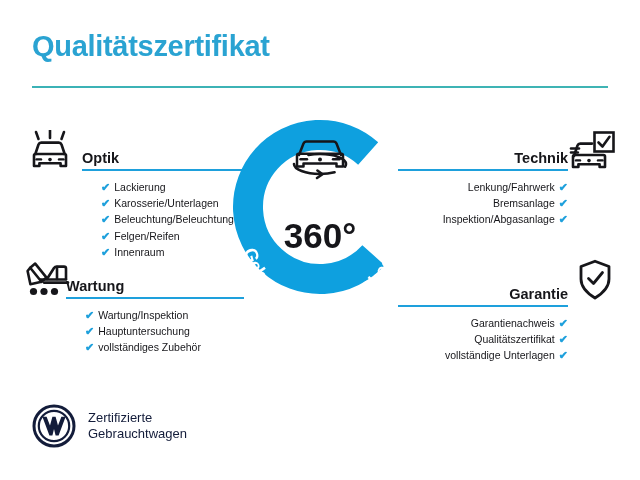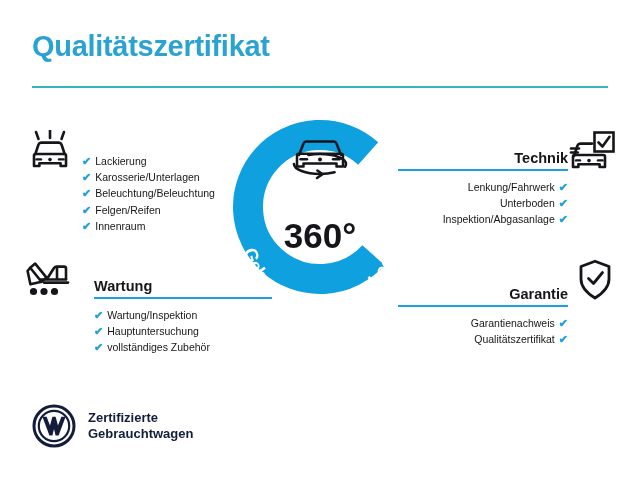--- a/index.html
+++ b/index.html
@@ -79,31 +79,31 @@
     white-space: nowrap;
   }
   .chk {
     color: #1EA0DC;
     font-weight: bold;
     font-size: 11px;
   }
 
   
   .left .sec-title { left: 0; }
-  .left .sec-list li { text-align: left; }
+  .left .sec-list li { text-align: left; margin-left: 19px; }
   .left .chk { margin-right: 4px; }
 
   
   .right .sec-title { right: 0; }
   .right .sec-list li { text-align: right; }
   .right .chk { margin-left: 4px; }
 
   
   #sec-optik   { left: 82px;  top: 142px; width: 150px; }
-  #sec-wartung { left: 94px;  top: 270px; width: 150px; }
+  #sec-wartung { left: 66px;  top: 270px; width: 150px; }
   #sec-technik { left: 408px; top: 142px; width: 160px; }
   #sec-garantie{ left: 408px; top: 278px; width: 160px; }
 
   
   #sec-optik .sec-underline,
   #sec-wartung .sec-underline { width: 178px; }
   #sec-technik .sec-underline,
   #sec-garantie .sec-underline { width: 170px; left: -10px; }
 
   
@@ -132,21 +132,21 @@
     position: absolute;
     left: 32px;
     top: 404px;
     display: flex;
     align-items: center;
   }
   #vw-mark { width: 44px; height: 44px; flex: 0 0 auto; }
   #footer-text {
     margin-left: 12px;
     font-size: 13px;
-    font-weight: bold;
+    font-weight: normal;
     color: #131C3A;
     line-height: 16px;
     white-space: nowrap;
   }
   #footer-text div { display: block; }
 </style>
 </head>
 <body>
 
 <div id="page">
@@ -167,20 +167,24 @@
       </g>
       <circle cx="24" cy="29.6" r="1.8" fill="#16161a"></circle>
       <g stroke="#16161a" stroke-width="2.4" stroke-linecap="round">
         <line x1="10.5" y1="29.4" x2="15" y2="29.4"></line>
         <line x1="33" y1="29.4" x2="37.5" y2="29.4"></line>
       </g>
     </svg>
   </div>
 
   <div class="section left" id="sec-optik">
+    <div class="sec-head">
+      <div class="sec-title">Optik</div>
+      <div class="sec-underline"></div>
+    </div>
     <ul class="sec-list">
       <li><span class="chk">✔</span><span>Lackierung</span></li>
       <li><span class="chk">✔</span><span>Karosserie/Unterlagen</span></li>
       <li><span class="chk">✔</span><span>Beleuchtung/Beleuchtung</span></li>
       <li><span class="chk">✔</span><span>Felgen/Reifen</span></li>
       <li><span class="chk">✔</span><span>Innenraum</span></li>
     </ul>
   </div>
 
   <div class="sec-icon" id="icon-wartung">
@@ -231,40 +235,41 @@
     </svg>
   </div>
 
   <div class="section right" id="sec-technik">
     <div class="sec-head">
       <div class="sec-title">Technik</div>
       <div class="sec-underline"></div>
     </div>
     <ul class="sec-list">
       <li><span>Lenkung/Fahrwerk</span><span class="chk">✔</span></li>
-      <li><span>Unterboden</span><span class="chk">✔</span></li>
+      <li><span>Bremsanlage</span><span class="chk">✔</span></li>
       <li><span>Inspektion/Abgasanlage</span><span class="chk">✔</span></li>
     </ul>
   </div>
 
   <div class="sec-icon" id="icon-garantie">
     <svg viewBox="0 0 48 44" width="48" height="44">
       <path d="M9 8.5 L23 3.2 L37 8.5 L37 21 Q37 31.5 23 40 Q9 31.5 9 21 Z" fill="none" stroke="#16161a" stroke-width="2.8" stroke-linejoin="round"></path>
       <path d="M16.5 20.5 L21.5 25.5 L30.5 14.5" fill="none" stroke="#16161a" stroke-width="2.8" stroke-linecap="round" stroke-linejoin="round"></path>
     </svg>
   </div>
 
   <div class="section right" id="sec-garantie">
     <div class="sec-head">
       <div class="sec-title">Garantie</div>
       <div class="sec-underline"></div>
     </div>
     <ul class="sec-list">
       <li><span>Garantienachweis</span><span class="chk">✔</span></li>
       <li><span>Qualitätszertifikat</span><span class="chk">✔</span></li>
+      <li><span>vollständige Unterlagen</span><span class="chk">✔</span></li>
     </ul>
   </div>
 
   <div id="badge">
     <svg viewBox="0 0 190 205" width="190" height="205">
       <defs>
         <path id="arcpath" d="M 17,122 A 78,78 0 1 0 173,122" fill="none"></path>
       </defs>
 
       <path d="M 95 23

